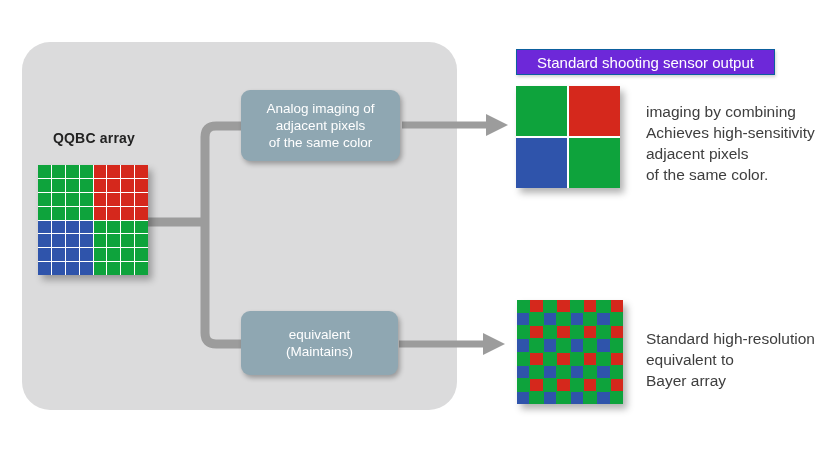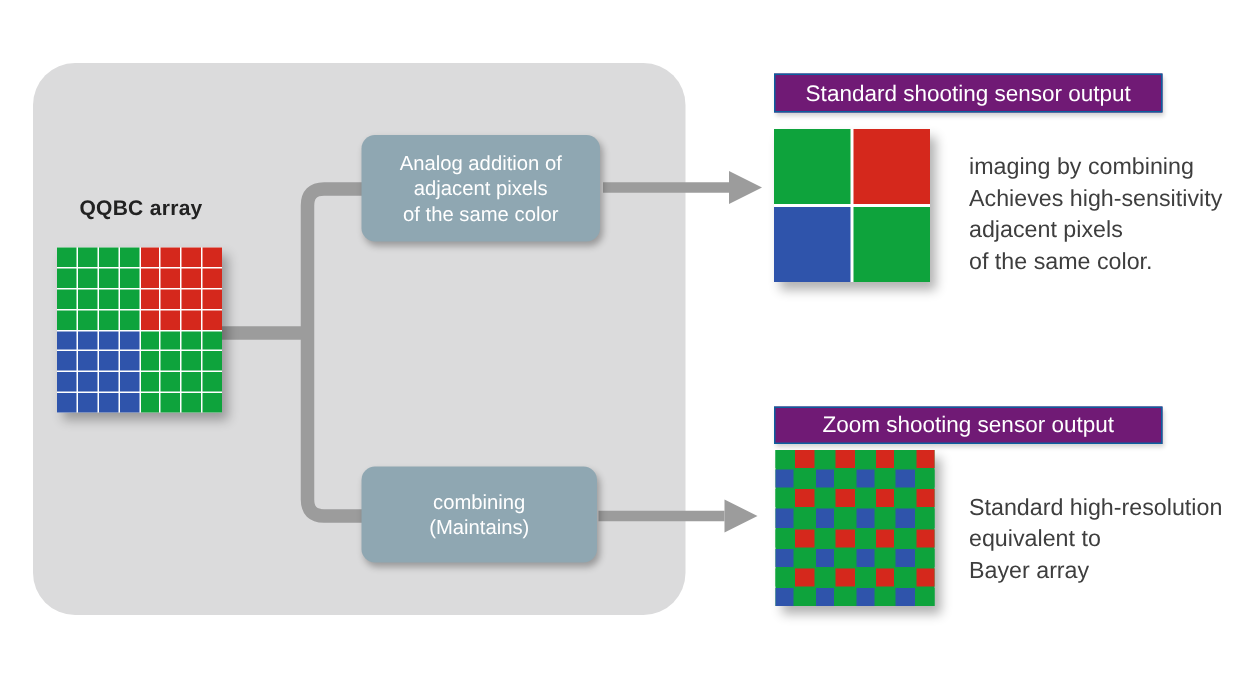--- a/index.html
+++ b/index.html
@@ -17,21 +17,21 @@
   .pixgrid{
     display:grid;box-shadow:4px 5px 7px rgba(0,0,0,0.30);
   }
   .pbox{
     background:#8fa7b2;border-radius:9px;color:#ffffff;
     display:flex;flex-direction:column;justify-content:center;align-items:center;
     text-align:center;font-size:13.5px;line-height:17px;
     box-shadow:2px 3px 5px rgba(0,0,0,0.30);
   }
   .hbar{
-    background:#701a75;border:1px solid #0c5f9e;box-sizing:border-box;
+    background:#6d28d9;border:1px solid #0c5f9e;box-sizing:border-box;
     color:#ffffff;font-size:15px;display:flex;align-items:center;justify-content:center;
     box-shadow:1px 2px 3px rgba(0,0,0,0.18);
   }
   .desc{
     color:#3e3e3e;font-size:15.5px;line-height:21px;
   }
   svg{display:block;}
 </style>
 </head>
 <body>
@@ -115,44 +115,43 @@
       <div style="background: rgb(47, 84, 171);"></div>
       <div style="background: rgb(47, 84, 171);"></div>
       <div style="background: rgb(47, 84, 171);"></div>
       <div style="background: rgb(14, 163, 60);"></div>
       <div style="background: rgb(14, 163, 60);"></div>
       <div style="background: rgb(14, 163, 60);"></div>
       <div style="background: rgb(14, 163, 60);"></div>
     </div>
 
   <div class="abs pbox" style="left:241px;top:90px;width:159px;height:71px;">
-    <div>Analog addition of</div>
+    <div>Analog imaging of</div>
     <div>adjacent pixels</div>
     <div>of the same color</div>
   </div>
   <div class="abs pbox" style="left:241px;top:311px;width:157px;height:64px;">
-    <div>combining</div>
+    <div>equivalent</div>
     <div>(Maintains)</div>
   </div>
 
   <div class="abs hbar" style="left:516px;top:49px;width:259px;height:26px;">Standard shooting sensor output</div>
   <div class="abs pixgrid" style="left: 516px; top: 86px; width: 104px; height: 102px; grid-template-columns: repeat(2, 1fr); gap: 2px; background: rgb(255, 255, 255);">
       <div style="background: rgb(14, 163, 60);"></div>
       <div style="background: rgb(213, 40, 28);"></div>
       <div style="background: rgb(47, 84, 171);"></div>
       <div style="background: rgb(14, 163, 60);"></div>
     </div>
   <div class="abs desc" style="left:646px;top:101px;width:195px;">
     <div>imaging by combining</div>
     <div>Achieves high-sensitivity</div>
     <div>adjacent pixels</div>
     <div>of the same color.</div>
   </div>
 
-  <div class="abs hbar" style="left:516px;top:271px;width:259px;height:25px;">Zoom shooting sensor output</div>
   <div class="abs pixgrid" style="left: 517px; top: 300px; width: 106px; height: 104px; grid-template-columns: repeat(8, 1fr); gap: 1px; background: rgb(14, 163, 60);">
       <div style="background: rgb(14, 163, 60);"></div>
       <div style="background: rgb(213, 40, 28);"></div>
       <div style="background: rgb(14, 163, 60);"></div>
       <div style="background: rgb(213, 40, 28);"></div>
       <div style="background: rgb(14, 163, 60);"></div>
       <div style="background: rgb(213, 40, 28);"></div>
       <div style="background: rgb(14, 163, 60);"></div>
       <div style="background: rgb(213, 40, 28);"></div>
       <div style="background: rgb(47, 84, 171);"></div>

